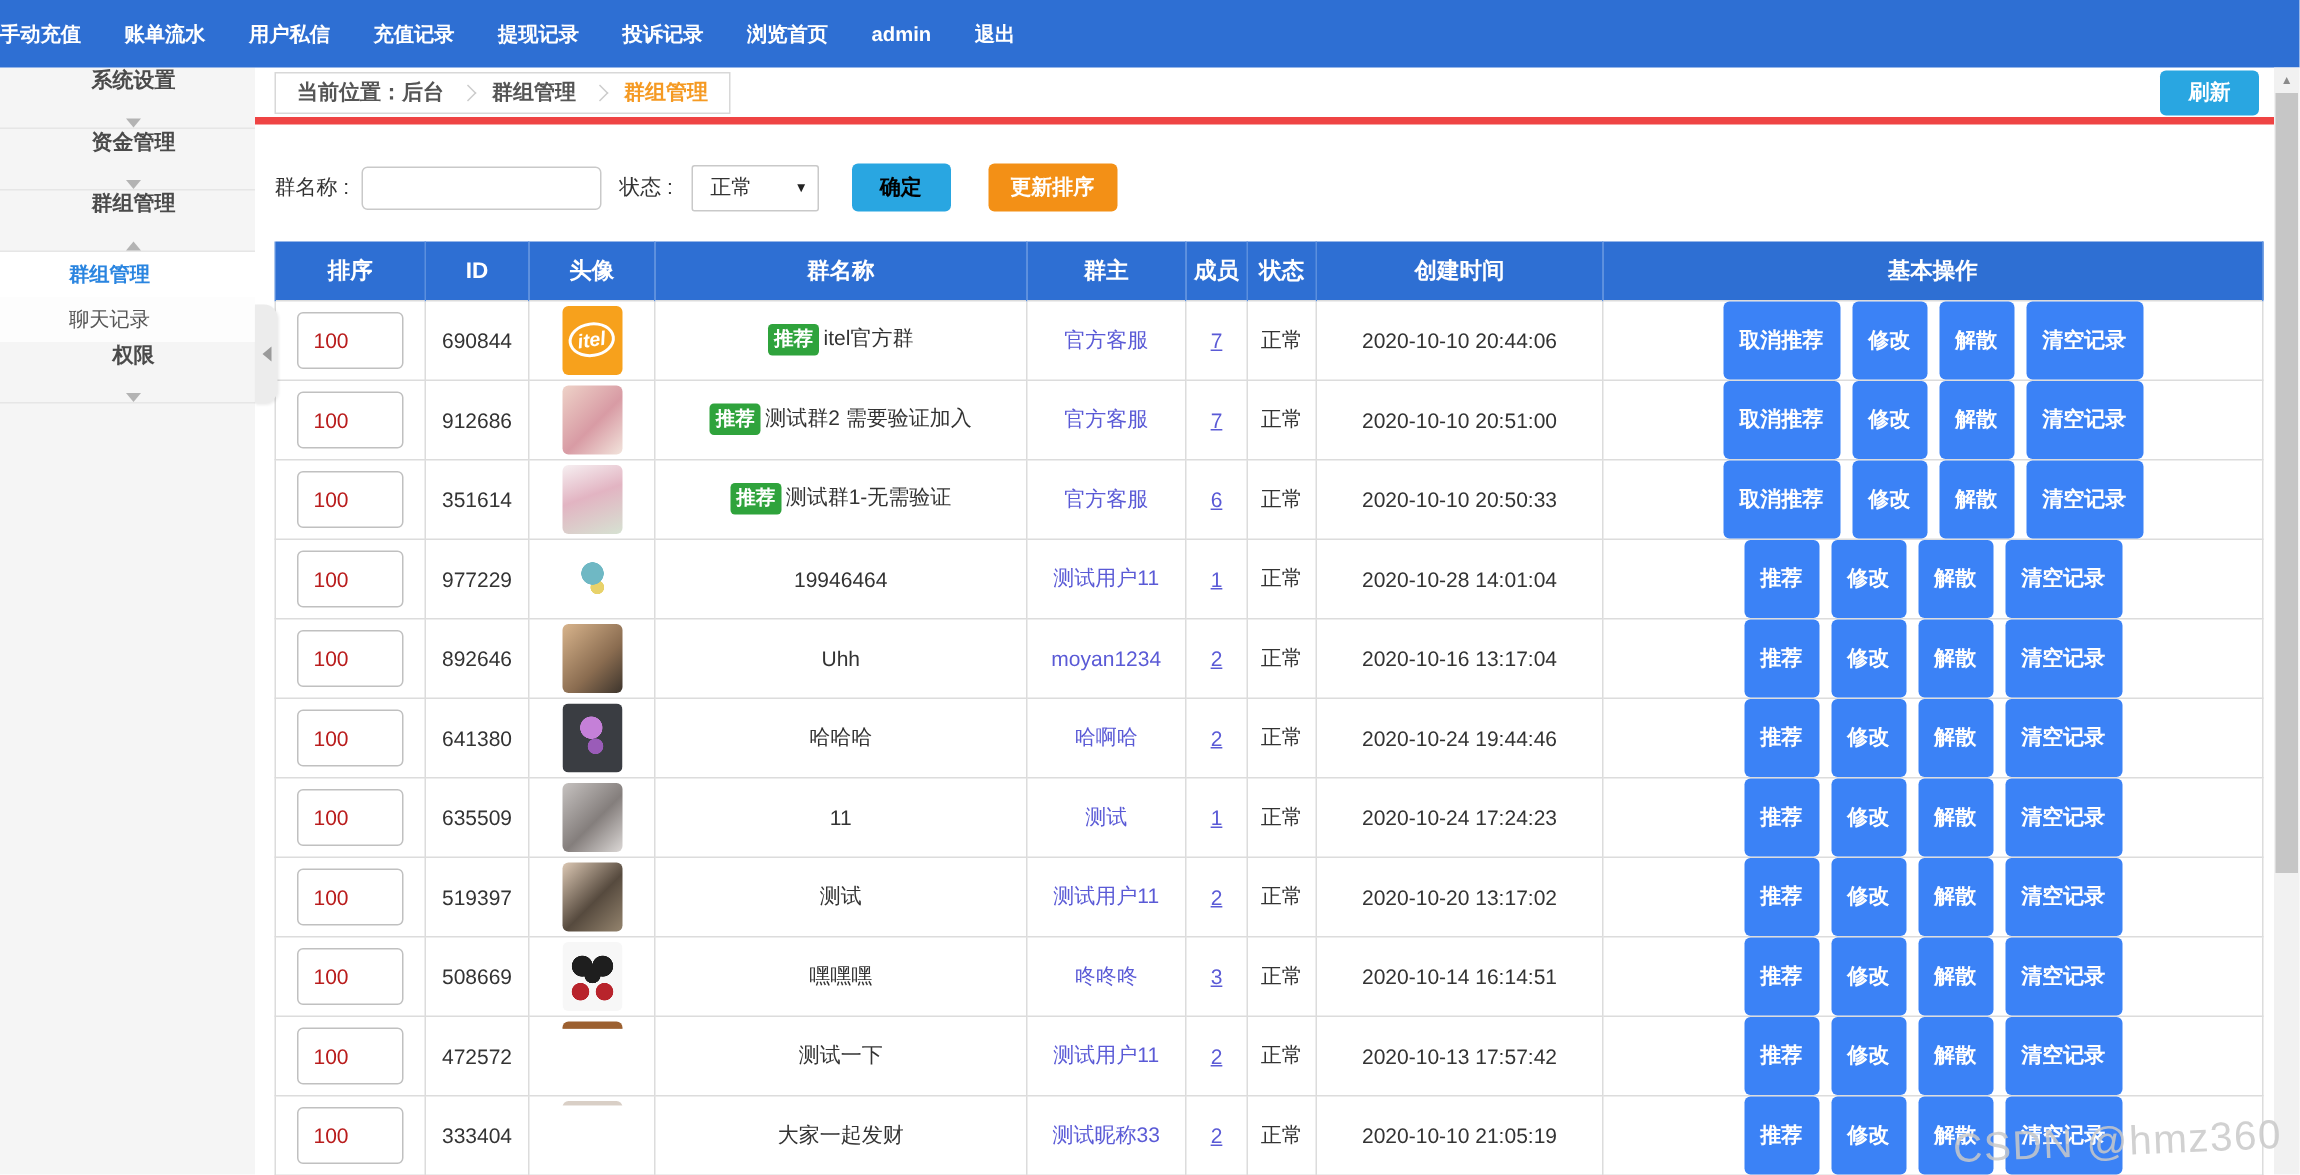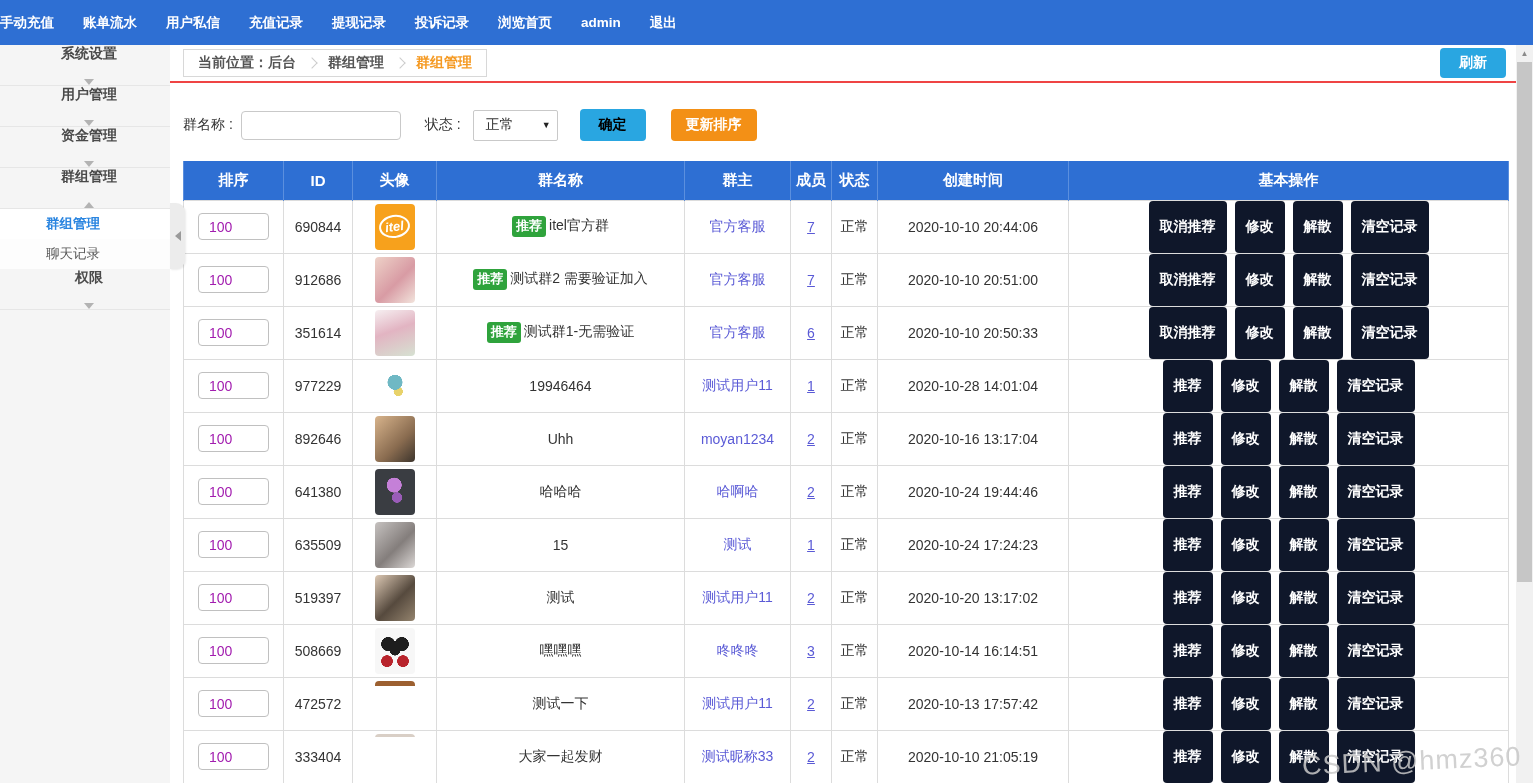--- a/index.html
+++ b/index.html
@@ -21,21 +21,21 @@
   .submenu { background:#fdfdfd; }
   .sub-item { height:30px; display:flex; align-items:center; padding-left:46px; font-size:13.5px;
     color:#555; cursor:pointer; }
   .sub-item.active { background:#ffffff; color:#2a85e0; font-weight:bold; }
   .collapse-handle { position:absolute; left:170px; top:203px; width:15px; height:66px; background:#ececec;
     border-radius:0 9px 9px 0; display:flex; align-items:center; justify-content:center; cursor:pointer; z-index:11;
     box-shadow:1px 1px 2px rgba(0,0,0,.08); }
   .collapse-handle .tri { width:0; height:0; border-top:5px solid transparent; border-bottom:5px solid transparent; border-right:6px solid #9a9a9a; }
   
   .main { position:absolute; left:170px; top:45px; width:1346px; height:738px; background:#fff; }
-  .crumb-bar { height:38px; border-bottom:2px solid #ef4444; display:flex; align-items:center;
+  .crumb-bar { height:38px; border-bottom:5px solid #ef4444; display:flex; align-items:center;
     justify-content:space-between; padding:0 10px 0 13px; }
   .crumb-box { display:flex; align-items:center; gap:10px; border:1px solid #d8d8d8; background:#fff;
     padding:4px 14px; }
   .crumb-box .c-item { font-size:14px; font-weight:bold; color:#555; }
   .crumb-box .c-item.active { color:#f59a23; }
   .c-sep { width:8px; height:8px; border-top:1px solid #ccc; border-right:1px solid #ccc; transform:rotate(45deg); margin:0 2px; }
   .refresh-btn { background:#29a6e1; color:#fff; font-size:14px; font-weight:bold; border:none;
     border-radius:4px; padding:6px 19px; cursor:pointer; }
   
   .filter-row { display:flex; align-items:center; padding:26px 0 20px 13px; gap:8px; }
@@ -48,27 +48,27 @@
   .btn-blue { background:#29a6e1; color:#000000; border:none; border-radius:4px; font-size:14px; font-weight:bold;
     padding:7px 19px; margin-left:14px; cursor:pointer; }
   .btn-orange { background:#f39016; color:#fff; border:none; border-radius:4px; font-size:14px; font-weight:bold;
     padding:7px 15px; margin-left:17px; cursor:pointer; }
   
   .tbl-wrap { padding:0 0 0 13px; }
   table { border-collapse:collapse; table-layout:fixed; width:1325px; }
   thead th { background:#2e6fd3; color:#fff; font-size:15px; font-weight:bold; height:39px;
     border-right:1px solid #5b8fde; border-left:1px solid #5b8fde; }
   tbody td { border:1px solid #dcdcdc; height:51px; text-align:center; font-size:14px; color:#333; vertical-align:middle; }
-  .sort-input { width:71px; height:27px; border:1px solid #c0c0c0; border-radius:4px; padding:0 10px; font-size:14px; color:#a21caf; }
+  .sort-input { width:71px; height:38px; border:1px solid #c0c0c0; border-radius:4px; padding:0 10px; font-size:14px; color:#b91c1c; }
   .avatar { width:40px; height:46px; margin:0 auto; border-radius:4px; display:flex; align-items:center; justify-content:center; }
   .badge { background:#2fa33c; color:#fff; font-size:13px; font-weight:bold; border-radius:3px;
     padding:1px 4px 2px; margin-right:3px; display:inline-block; }
   a.owner-link { color:#5a5ad6; text-decoration:none; cursor:pointer; }
   a.member-link { color:#5a5ad6; text-decoration:underline; cursor:pointer; }
-  .act-btn { background:#0f172a; color:#fff; border:none; border-radius:4px; font-size:14px; font-weight:bold;
+  .act-btn { background:#3b82f6; color:#fff; border:none; border-radius:4px; font-size:14px; font-weight:bold;
     padding:17px 11px; margin:0 4px; cursor:pointer; white-space:nowrap; }
   
   .av1 { background:#f7a11c; }
   .av1 .itel-txt { color:#fff; font-weight:bold; font-style:italic; font-size:13px; border:2px solid #fff;
     border-radius:50%; padding:2px 4px; transform:rotate(-8deg); }
   .av2 { background:linear-gradient(135deg,#eed2c8 0%,#d89ba4 55%,#f2e4dc 100%); }
   .av3 { background:linear-gradient(160deg,#f6eff1 0%,#e2b4c2 45%,#d6e2d2 100%); }
   .av4 { background:#fff;
     background-image:radial-gradient(circle at 50% 42%,#6fb8c4 0 22%,transparent 23%),
       radial-gradient(circle at 58% 62%,#e8d26a 0 12%,transparent 13%); }
@@ -110,24 +110,20 @@
       <a class="menu-item">退出</a>
     </div>
 </div>
 
 <div class="sidebar">
     <div class="side-item">
       <span class="lbl">系统设置</span>
       <span class="caret-down"></span>
     </div>
     <div class="side-item">
-      <span class="lbl">用户管理</span>
-      <span class="caret-down"></span>
-    </div>
-    <div class="side-item">
       <span class="lbl">资金管理</span>
       <span class="caret-down"></span>
     </div>
     <div class="side-item">
       <span class="lbl">群组管理</span>
       <span class="caret-up"></span>
     </div>
     <div class="submenu">
       <div class="sub-item active">群组管理</div>
       <div class="sub-item">聊天记录</div>
@@ -149,21 +145,21 @@
         <span class="c-item">群组管理</span>
         <span class="c-sep"></span>
         <span class="c-item active">群组管理</span>
       </div>
     <button class="refresh-btn">刷新</button>
   </div>
 
   <div class="filter-row">
     <span class="f-label">群名称 :</span>
     <input class="f-input" type="text" value="" style="">
-    <span class="f-label" style="margin-left:16px;">状态 :</span>
+    <span class="f-label" style="margin-left:4px;">状态 :</span>
     <div class="f-select">
       <span class="val">正常</span>
       <span class="arr">▼</span>
     </div>
     <button class="btn-blue">确定</button>
     <button class="btn-orange">更新排序</button>
   </div>
 
   <div class="tbl-wrap">
     <table>
@@ -271,21 +267,21 @@
             <td>正常</td>
             <td>2020-10-24 19:44:46</td>
             <td><button class="act-btn">推荐</button><button class="act-btn">修改</button><button class="act-btn">解散</button><button class="act-btn">清空记录</button></td>
           </tr>
           <tr>
             <td><input class="sort-input" type="text" value="100" style=""></td>
             <td>635509</td>
             <td>
               <div class="avatar av7"></div>
             </td>
-            <td>15</td>
+            <td>11</td>
             <td><a class="owner-link">测试</a></td>
             <td><a class="member-link">1</a></td>
             <td>正常</td>
             <td>2020-10-24 17:24:23</td>
             <td><button class="act-btn">推荐</button><button class="act-btn">修改</button><button class="act-btn">解散</button><button class="act-btn">清空记录</button></td>
           </tr>
           <tr>
             <td><input class="sort-input" type="text" value="100" style=""></td>
             <td>519397</td>
             <td>

